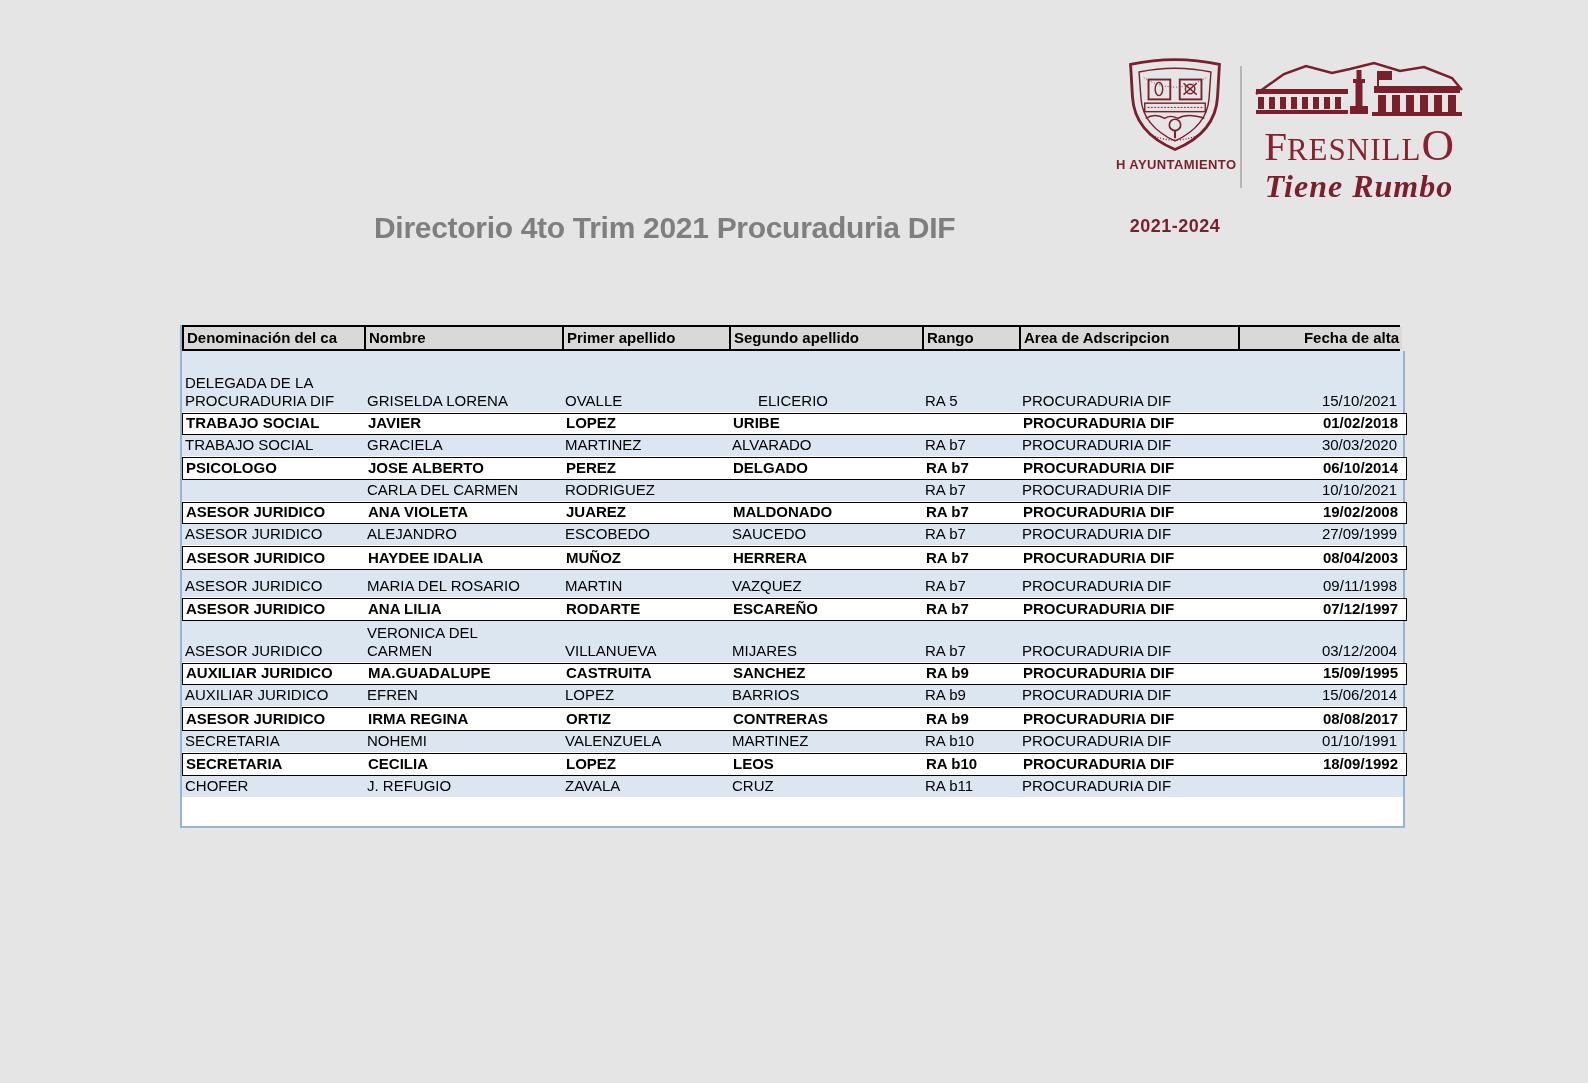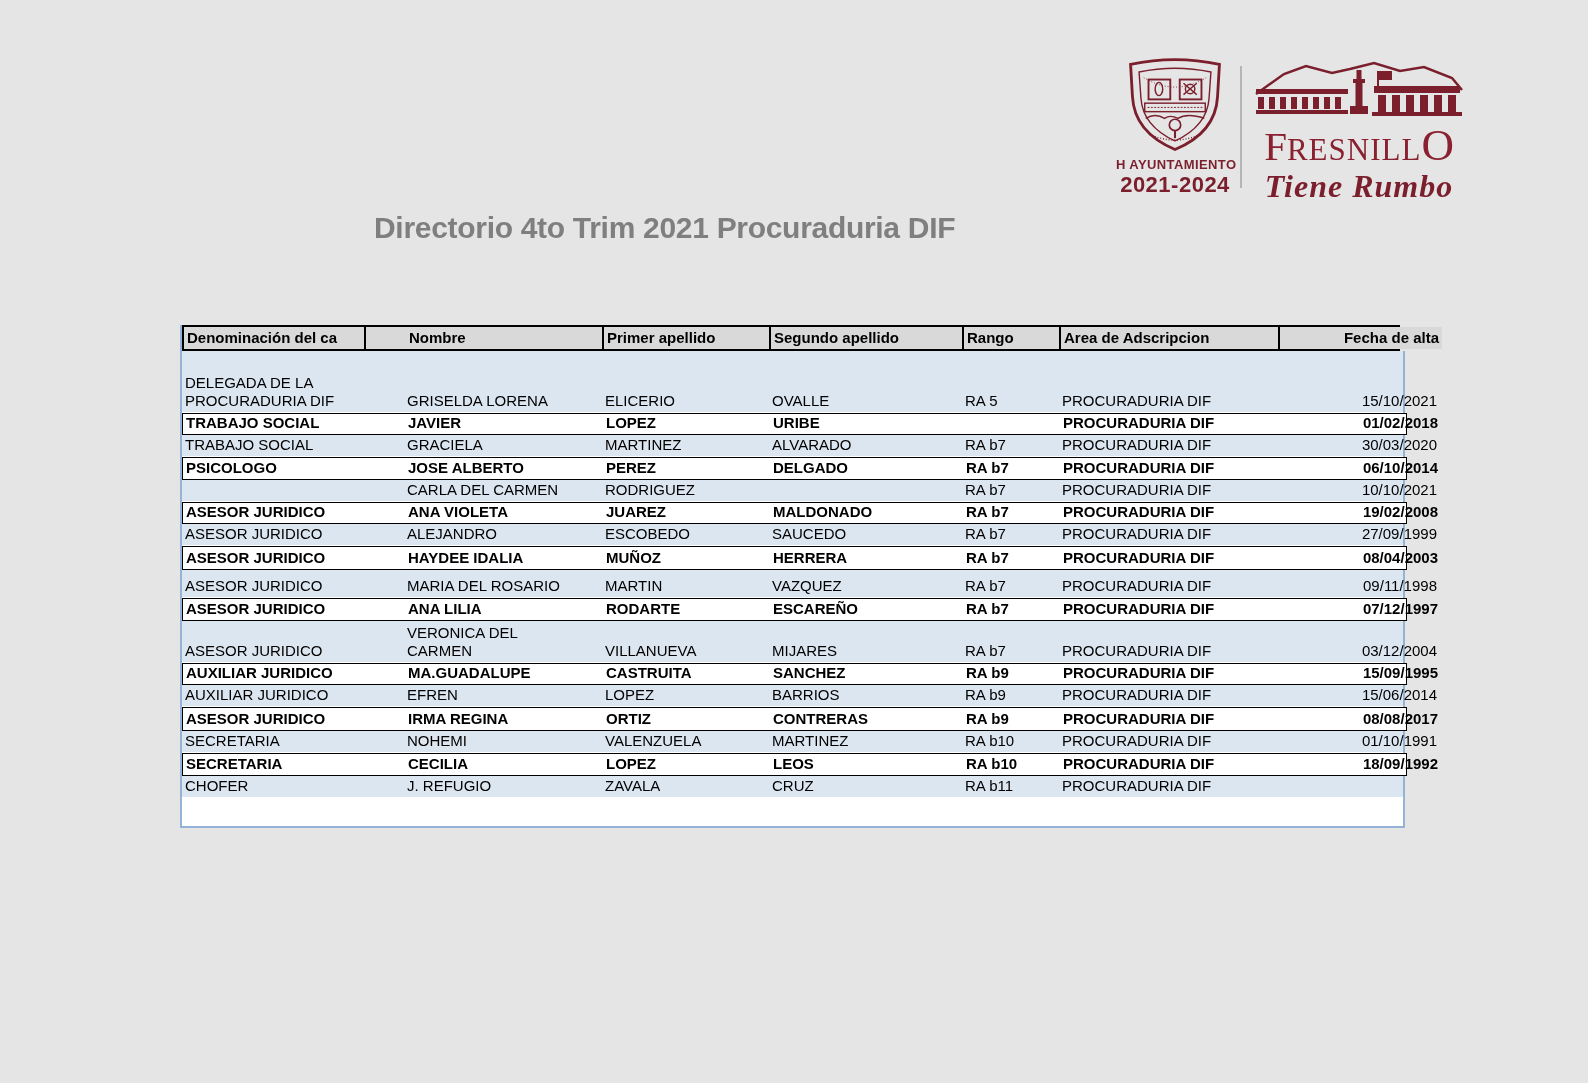--- a/index.html
+++ b/index.html
@@ -7,21 +7,21 @@
   .page {
     position:relative; width:1588px; height:1083px; background:#e5e5e5;
     font-family:"Liberation Sans","DejaVu Sans",sans-serif; overflow:hidden;
   }
 
   
   .logo { position:absolute; left:1110px; top:58px; width:360px; height:140px; }
   .crest { position:absolute; left:6px; top:0; width:118px; text-align:center; color:var(--maroon); }
   .crest svg { display:block; margin:0 auto; }
   .crest-cap1 { font-size:13px; font-weight:bold; letter-spacing:.4px; margin-top:3px; white-space:nowrap; }
-  .crest-cap2 { font-size:22px; font-weight:bold; letter-spacing:.5px; }
+  .crest-cap2 { font-size:18px; font-weight:bold; letter-spacing:.5px;margin-top:44px; }
   .logo-divider { position:absolute; left:130px; top:8px; width:2px; height:122px; background:var(--divider); }
   .brand { position:absolute; left:142px; top:2px; width:214px; text-align:center; color:var(--wordmark); }
   .brand svg { display:block; margin:0 auto; }
   .wordmark { font-family:"Liberation Serif","DejaVu Serif",serif; line-height:1; margin-top:1px; white-space:nowrap; }
   .wm-f { font-size:41px; }
   .wm-mid { font-size:31px; letter-spacing:1px; }
   .wm-o { font-size:45px; }
   .tagline { font-family:"Liberation Serif","DejaVu Serif",serif; font-style:italic; font-weight:bold;
              font-size:32px; color:var(--maroon); margin-top:0px; letter-spacing:1px; }
 
@@ -44,21 +44,21 @@
   .tbody { width:1223px; border-right:2px solid var(--tblborder); border-bottom:2px solid var(--tblborder); }
   .trow { display:flex; width:100%; }
   .trow.blue { background:var(--rowblue); border-bottom:1px solid #fff; }
   .trow.bold { background:#fff; font-weight:bold; border:1.5px solid #000; width:calc(100% + 4px); position:relative; z-index:2; }
   .trow.empty { background:#fff; }
   .td {
     display:flex; align-items:flex-end; padding:0 3px 2px 3px;
     font-size:15px; color:#000; line-height:18px; white-space:pre-line; overflow:hidden;
   }
   .c0 { flex:0 0 182px; }
-  .c1 { flex:0 0 198px;margin-left:40px; }
+  .c1 { flex:0 0 198px; }
   .c2 { flex:0 0 167px; }
   .c3 { flex:0 0 193px; }
   .c4 { flex:0 0 97px;  }
   .c5 { flex:0 0 219px; }
   .c6 { flex:0 0 162px; justify-content:flex-end; text-align:right; }
 </style>
 </head>
 <body>
 
 <div class="page">
@@ -132,22 +132,22 @@
       <div class="th c3">Segundo apellido</div>
       <div class="th c4">Rango</div>
       <div class="th c5">Area de Adscripcion</div>
       <div class="th c6">Fecha de alta</div>
     </div>
     <div class="tbody">
         <div class="trow blue" style="height: 62px;">
           <div class="td c0">DELEGADA DE LA
 PROCURADURIA DIF</div>
           <div class="td c1">GRISELDA LORENA</div>
+          <div class="td c3">OVALLE</div>
           <div class="td c2">ELICERIO</div>
-          <div class="td c3">OVALLE</div>
           <div class="td c4">RA 5</div>
           <div class="td c5">PROCURADURIA DIF</div>
           <div class="td c6">15/10/2021</div>
         </div>
         <div class="trow bold" style="height: 22px;">
           <div class="td c0">TRABAJO SOCIAL</div>
           <div class="td c1">JAVIER</div>
           <div class="td c2">LOPEZ</div>
           <div class="td c3">URIBE</div>
           <div class="td c4"></div>

